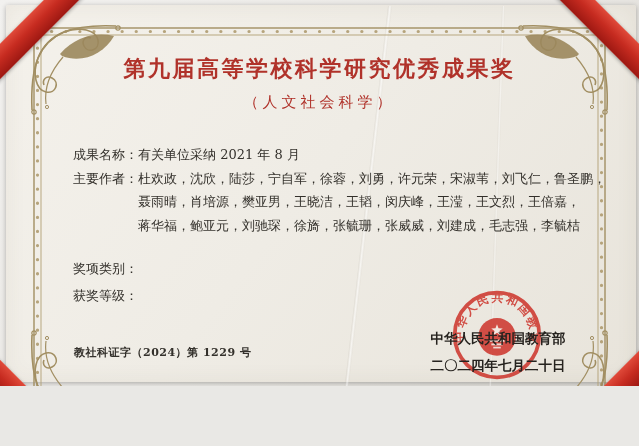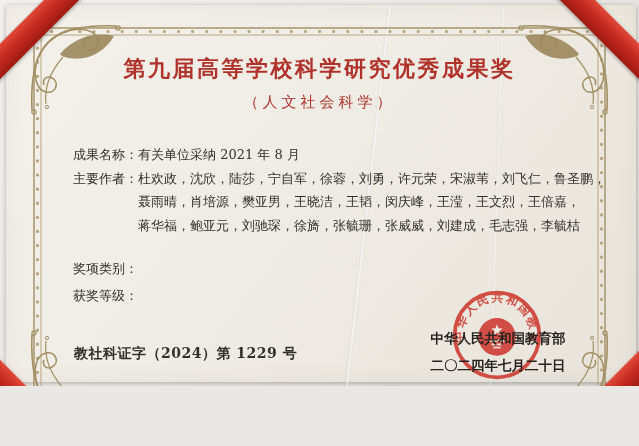--- a/index.html
+++ b/index.html
@@ -47,21 +47,21 @@
   }
   .row{display:flex;align-items:flex-start;}
   .row .lbl{flex:0 0 auto;white-space:nowrap;}
   .row .val{flex:1 1 auto;min-width:0;}
   .val .line{white-space:nowrap;}
   .row.category{margin-top:20px;}
   .row.grade{margin-top:3px;align-items:center;}
 
   .cert-no{
     position:absolute;left:74px;top:345px;
-    color:#33302b;font-size:14px;font-weight:bold;letter-spacing:.5px;white-space:nowrap;
+    color:#33302b;font-size:11px;font-weight:bold;letter-spacing:.5px;white-space:nowrap;
   }
   .seal{position:absolute;left:450px;top:288px;width:94px;height:94px;opacity:.92;}
   .issuer-block{
     position:absolute;left:416px;top:325px;width:164px;text-align:center;
     color:#26231f;font-size:13.5px;font-weight:bold;line-height:27px;
   }
   .issuer-block div{white-space:nowrap;}
 
   .ribbon{
     position:absolute;width:160px;height:25px;

